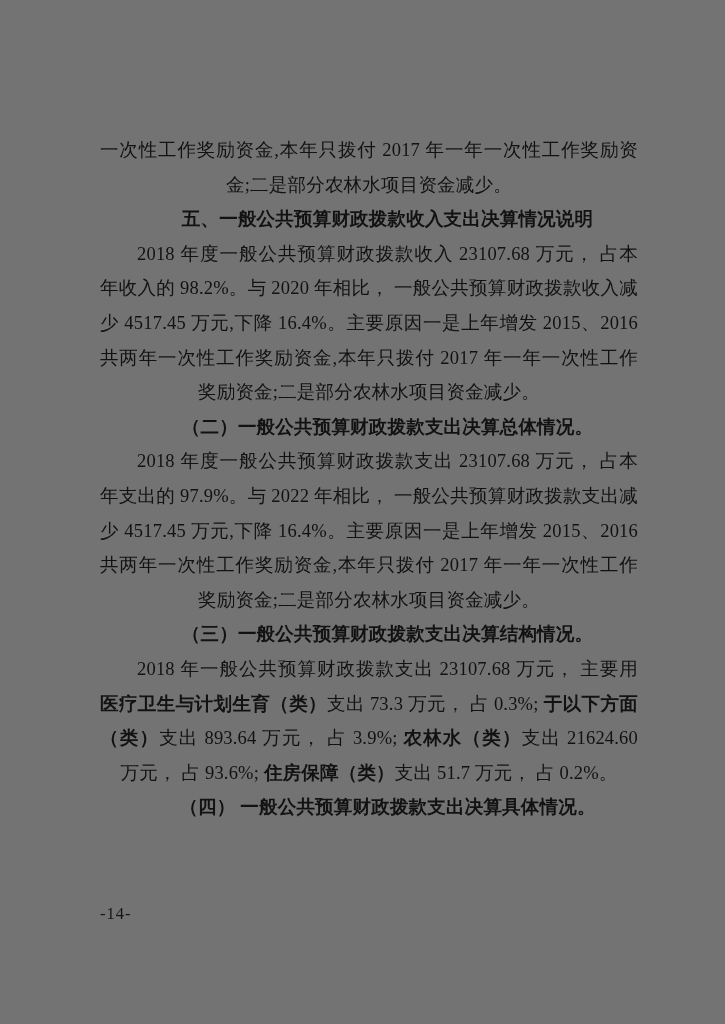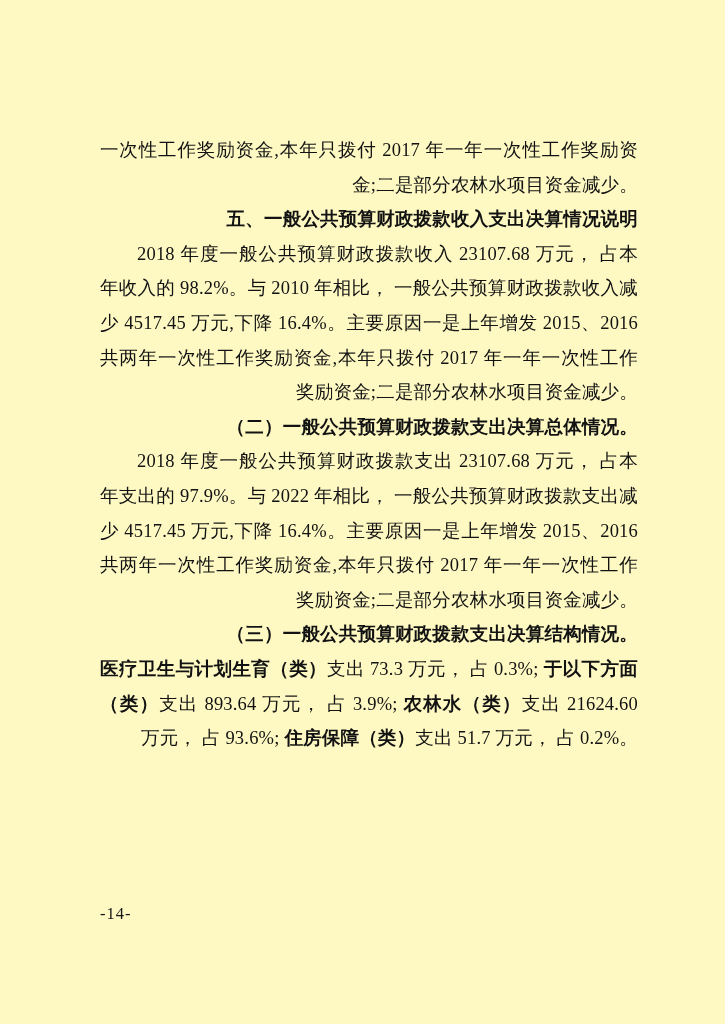--- a/index.html
+++ b/index.html
@@ -1,35 +1,35 @@
 <!DOCTYPE html>
 <html><head>
 <meta charset="utf-8">
 <style>
   html, body { margin: 0; padding: 0; background: #e8e8e8; }
   .page {
     position: relative;
     width: 725px;
     height: 1024px;
-    background: #fef9c3;
+    background: #737373;
     overflow: hidden;
     font-family: "Liberation Serif", "DejaVu Serif", serif;
     color: #121212;
   }
   .doc-body {
     position: absolute;
     left: 100px;
     top: 133px;
     width: 538px;
   }
   .line {
     font-size: 18.5px;
     line-height: 34.6px;
     white-space: nowrap;
-    text-align: right;
+    text-align: center;
     letter-spacing: 0.2px;
   }
   .line.fill {
     text-align: justify;
     text-align-last: justify;
   }
   .line.indent {
     text-indent: 2em;
   }
   .line .b {
@@ -53,31 +53,33 @@
 </style>
 </head>
 <body>
 
 <div class="page">
   <div class="doc-body">
       <div class="line fill"><span class="r">一次性工作奖励资金,本年只拨付 2017 年一年一次性工作奖励资</span></div>
       <div class="line"><span class="r">金;二是部分农林水项目资金减少。</span></div>
       <div class="line heading indent"><span class="b">五、一般公共预算财政拨款收入支出决算情况说明</span></div>
       <div class="line fill indent"><span class="r">2018 年度一般公共预算财政拨款收入 23107.68 万元， 占本</span></div>
-      <div class="line fill"><span class="r">年收入的 98.2%。与 2010 年相比， 一般公共预算财政拨款收入减</span></div>
+      <div class="line fill"><span class="r">年收入的 98.2%。与 2020 年相比， 一般公共预算财政拨款收入减</span></div>
       <div class="line fill"><span class="r">少 4517.45 万元,下降 16.4%。主要原因一是上年增发 2015、2016</span></div>
       <div class="line fill"><span class="r">共两年一次性工作奖励资金,本年只拨付 2017 年一年一次性工作</span></div>
       <div class="line"><span class="r">奖励资金;二是部分农林水项目资金减少。</span></div>
       <div class="line heading indent"><span class="b">（二）一般公共预算财政拨款支出决算总体情况。</span></div>
       <div class="line fill indent"><span class="r">2018 年度一般公共预算财政拨款支出 23107.68 万元， 占本</span></div>
       <div class="line fill"><span class="r">年支出的 97.9%。与 2022 年相比， 一般公共预算财政拨款支出减</span></div>
       <div class="line fill"><span class="r">少 4517.45 万元,下降 16.4%。主要原因一是上年增发 2015、2016</span></div>
       <div class="line fill"><span class="r">共两年一次性工作奖励资金,本年只拨付 2017 年一年一次性工作</span></div>
       <div class="line"><span class="r">奖励资金;二是部分农林水项目资金减少。</span></div>
       <div class="line heading indent"><span class="b">（三）一般公共预算财政拨款支出决算结构情况。</span></div>
+      <div class="line fill indent"><span class="r">2018 年一般公共预算财政拨款支出 23107.68 万元， 主要用</span></div>
       <div class="line fill"><span class="b">医疗卫生与计划生育（类）</span><span class="r">支出 73.3 万元， 占 0.3%; </span><span class="b">于以下方面</span></div>
       <div class="line fill"><span class="b">（类）</span><span class="r">支出 893.64 万元， 占 3.9%; </span><span class="b">农林水（类）</span><span class="r">支出 21624.60</span></div>
       <div class="line"><span class="r">万元， 占 93.6%; </span><span class="b">住房保障（类）</span><span class="r">支出 51.7 万元， 占 0.2%。</span></div>
+      <div class="line heading indent"><span class="b">（四） 一般公共预算财政拨款支出决算具体情况。</span></div>
     </div>
   <div class="page-footer">
     <span>-14-</span>
   </div>
 </div>
 
 </body></html>

